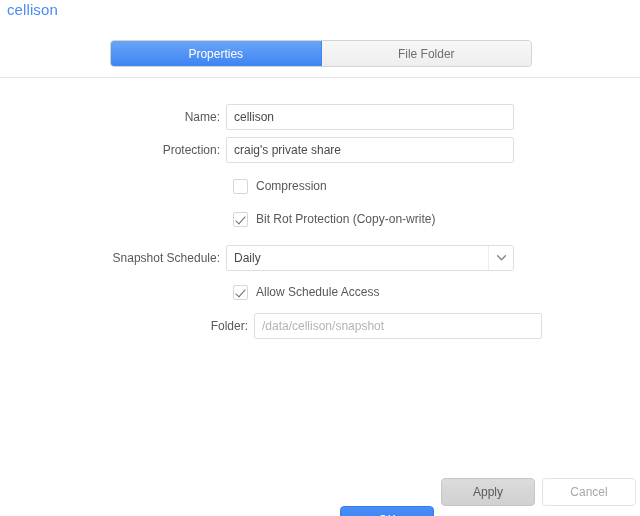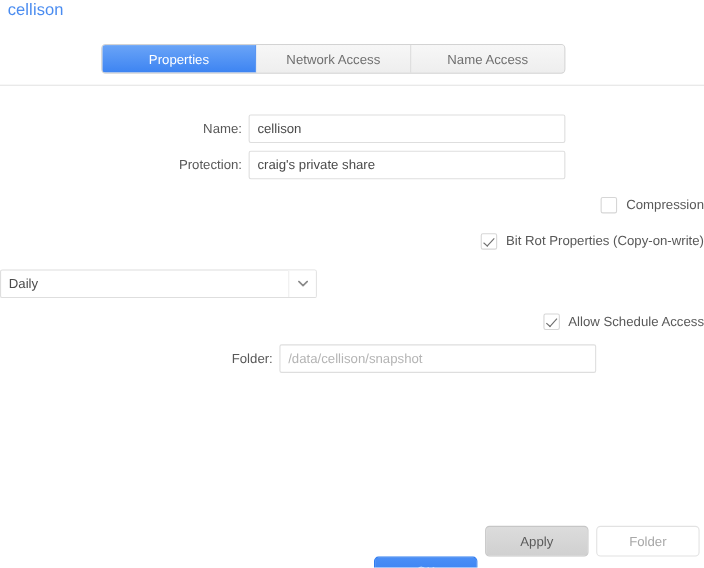--- a/index.html
+++ b/index.html
@@ -39,21 +39,21 @@
     left: 0;
     top: 77px;
     width: 640px;
     height: 1px;
     background: #e4e4e4;
   }
 
   
   .tabbar {
     position: absolute;
-    left: 92px;
+    left: 110px;
     top: 40px;
     width: 422px;
     height: 27px;
     display: flex;
     border: 1px solid #d3d3d3;
     border-radius: 4px;
     overflow: hidden;
     box-sizing: border-box;
     background: #f2f2f2;
   }
@@ -142,21 +142,20 @@
   }
 
   
   .cbrow {
     position: absolute;
     left: 0;
     width: 640px;
     height: 22px;
     display: flex;
     align-items: center;
-    justify-content: flex-end;
   }
   .cbrow .spacer { width: 233px; }
   .checkbox {
     width: 15px;
     height: 15px;
     box-sizing: border-box;
     border: 1px solid #d6d6d6;
     background: #ffffff;
     border-radius: 2px;
     position: relative;
@@ -225,24 +224,21 @@
 <body>
 
 <div class="header">
   <div class="page-title">cellison</div>
 
   <div class="tabbar">
     <div class="tab active">
       <span>Properties</span>
     </div>
     <div class="tab">
-      <span>Network Access</span>
-    </div>
-    <div class="tab">
-      <span>Name Access</span>
+      <span>File Folder</span>
     </div>
   </div>
 
   <div class="header-rule"></div>
 </div>
 
 <div class="form">
 
   <div class="row" style="top:25px;">
     <div class="lbl">Name:</div>
@@ -256,24 +252,25 @@
 
   <div class="cbrow" style="top:97px;">
     <div class="spacer"></div>
     <div class="checkbox"></div>
     <div class="cblabel">Compression</div>
   </div>
 
   <div class="cbrow" style="top:130px;">
     <div class="spacer"></div>
     <div class="checkbox checked"></div>
-    <div class="cblabel">Bit Rot Properties (Copy-on-write)</div>
+    <div class="cblabel">Bit Rot Protection (Copy-on-write)</div>
   </div>
 
   <div class="row" style="top:166px;">
+    <div class="lbl">Snapshot Schedule:</div>
     <div class="select-wrap">
       <input class="field" type="text" readonly="" value="Daily" style="">
       <span class="select-arrow">
         <svg width="9" height="6" viewBox="0 0 9 6" aria-hidden="true">
           <path d="M0.6 0.8 L4.5 4.7 L8.4 0.8" fill="none" stroke="#8a8a8a" stroke-width="1.5" stroke-linecap="round" stroke-linejoin="round"></path>
         </svg>
       </span>
     </div>
   </div>
 
@@ -290,14 +287,14 @@
 
 </div>
 
 <div class="btn btn-primary">
   <span>OK</span>
 </div>
 <div class="btn btn-secondary">
   <span>Apply</span>
 </div>
 <div class="btn btn-ghost">
-  <span>Folder</span>
+  <span>Cancel</span>
 </div>
 
 </body></html>

